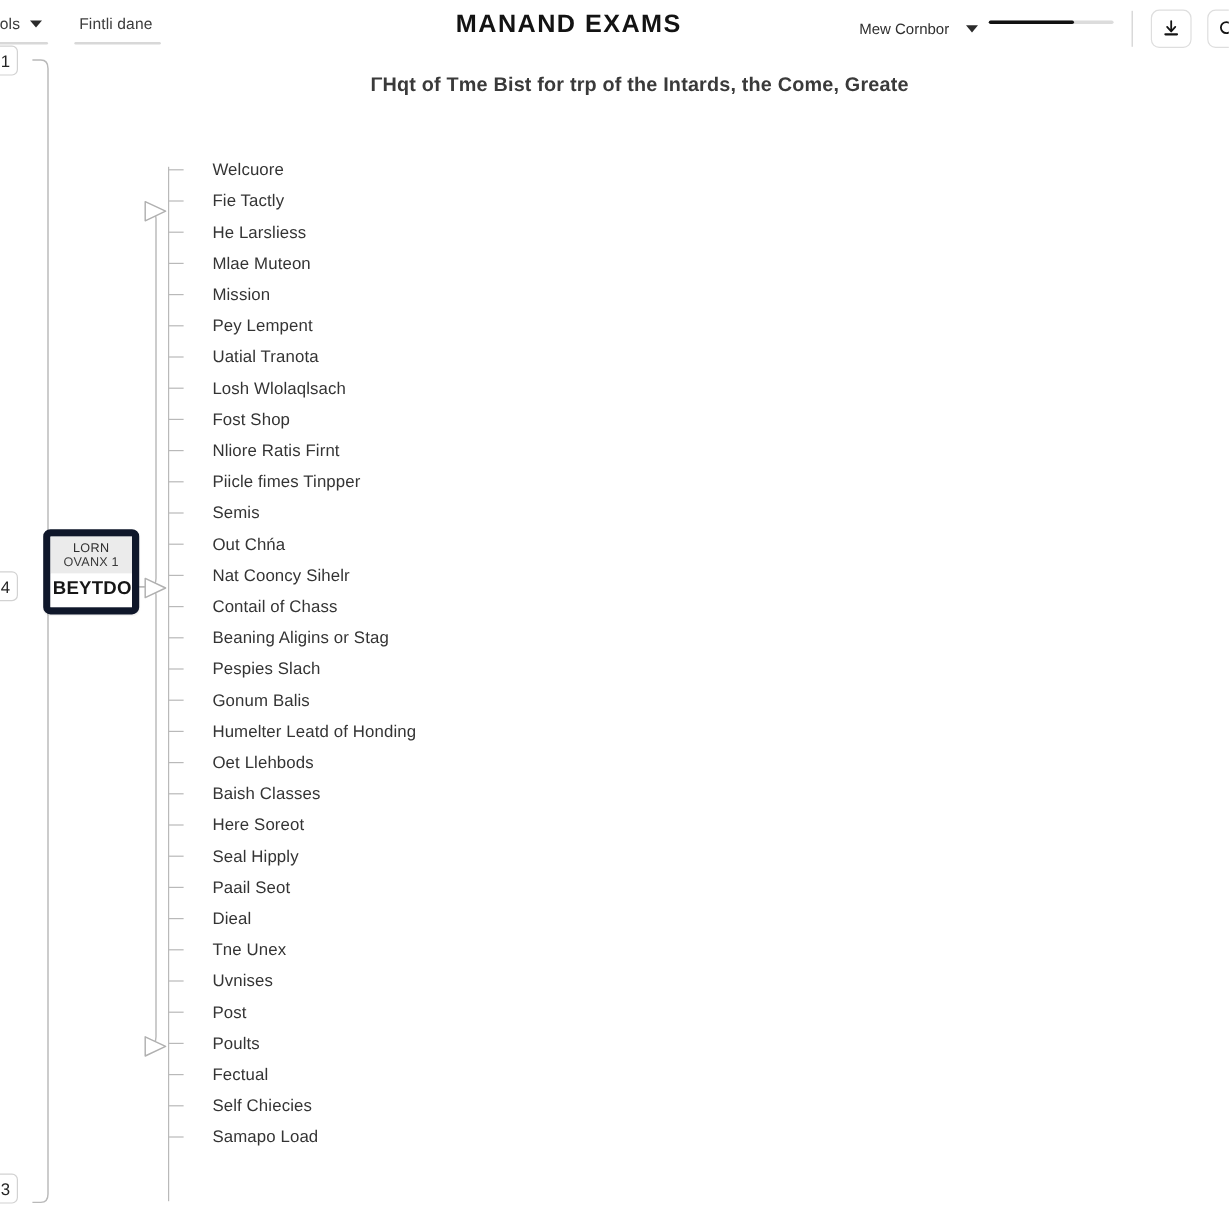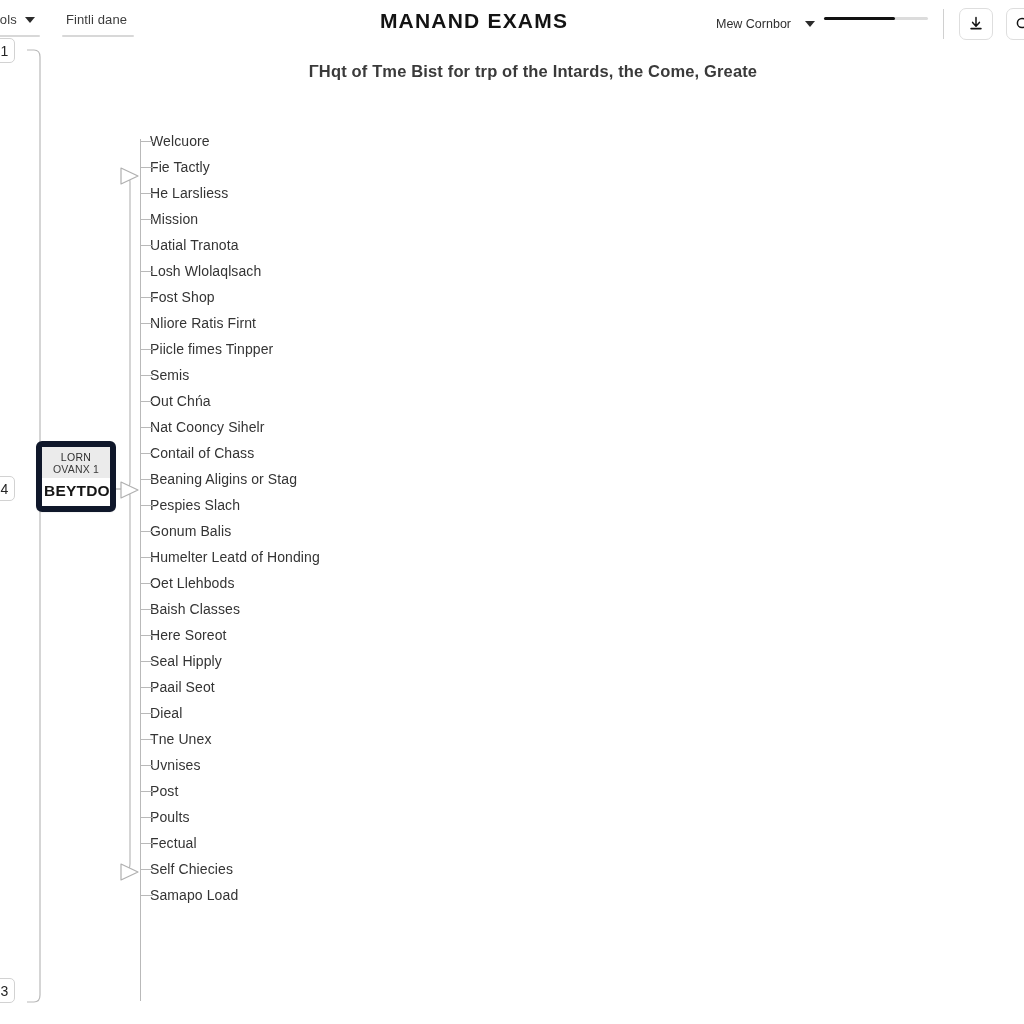--- a/index.html
+++ b/index.html
@@ -214,21 +214,21 @@
     display: flex;
     align-items: center;
   }
   .tree-tick {
     position: absolute;
     left: 0; top: 13px;
     width: 13px; height: 1px;
     background: #b9b9b9;
   }
   .tree-label {
-    margin-left: 10px;
+    margin-left: 37px;
     font-size: 14px;
     color: #343434;
     letter-spacing: .1px;
     white-space: nowrap;
   }
 </style>
 </head>
 <body>
 
 <div id="root">
@@ -322,24 +322,32 @@
         <div class="tree-item">
           <span class="tree-tick"></span>
           <span class="tree-label">Fie Tactly</span>
         </div>
         <div class="tree-item">
           <span class="tree-tick"></span>
           <span class="tree-label">He Larsliess</span>
         </div>
         <div class="tree-item">
           <span class="tree-tick"></span>
+          <span class="tree-label">Mlae Muteon</span>
+        </div>
+        <div class="tree-item">
+          <span class="tree-tick"></span>
           <span class="tree-label">Mission</span>
         </div>
         <div class="tree-item">
           <span class="tree-tick"></span>
+          <span class="tree-label">Pey Lempent</span>
+        </div>
+        <div class="tree-item">
+          <span class="tree-tick"></span>
           <span class="tree-label">Uatial Tranota</span>
         </div>
         <div class="tree-item">
           <span class="tree-tick"></span>
           <span class="tree-label">Losh Wlolaqlsach</span>
         </div>
         <div class="tree-item">
           <span class="tree-tick"></span>
           <span class="tree-label">Fost Shop</span>
         </div>

